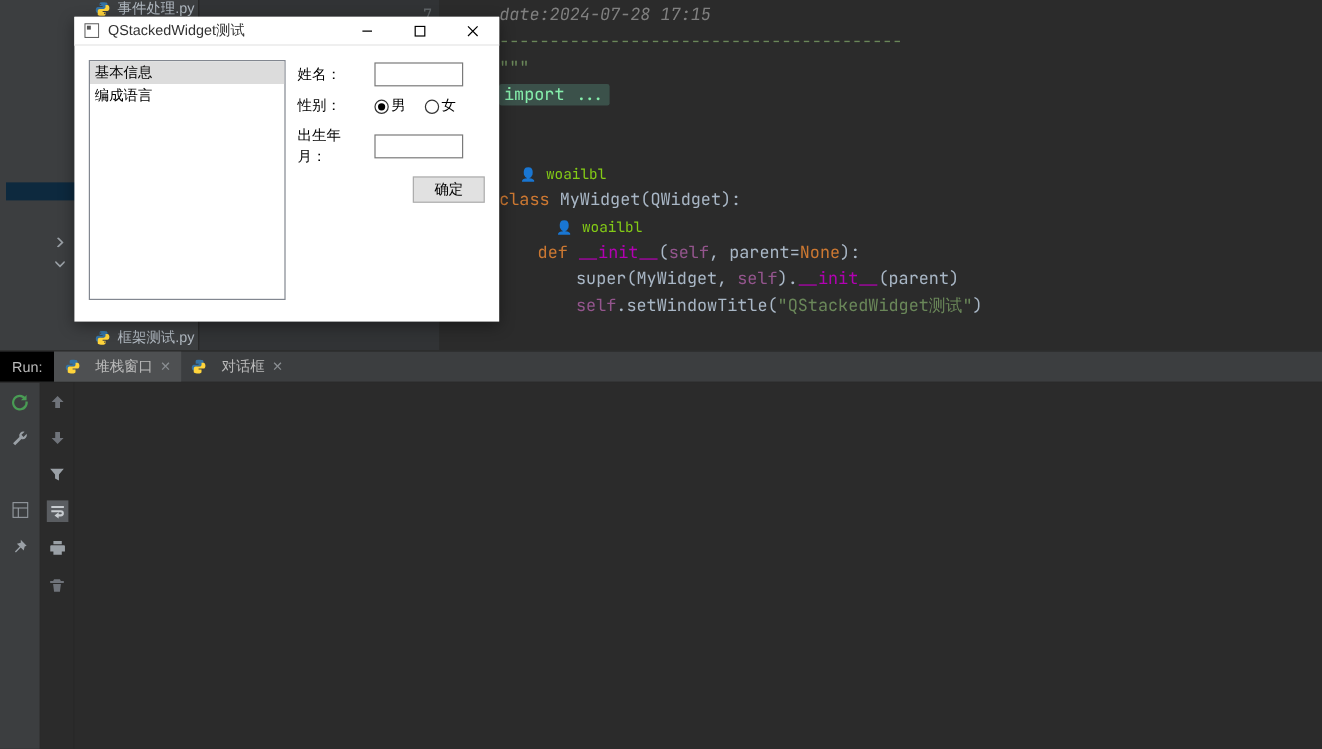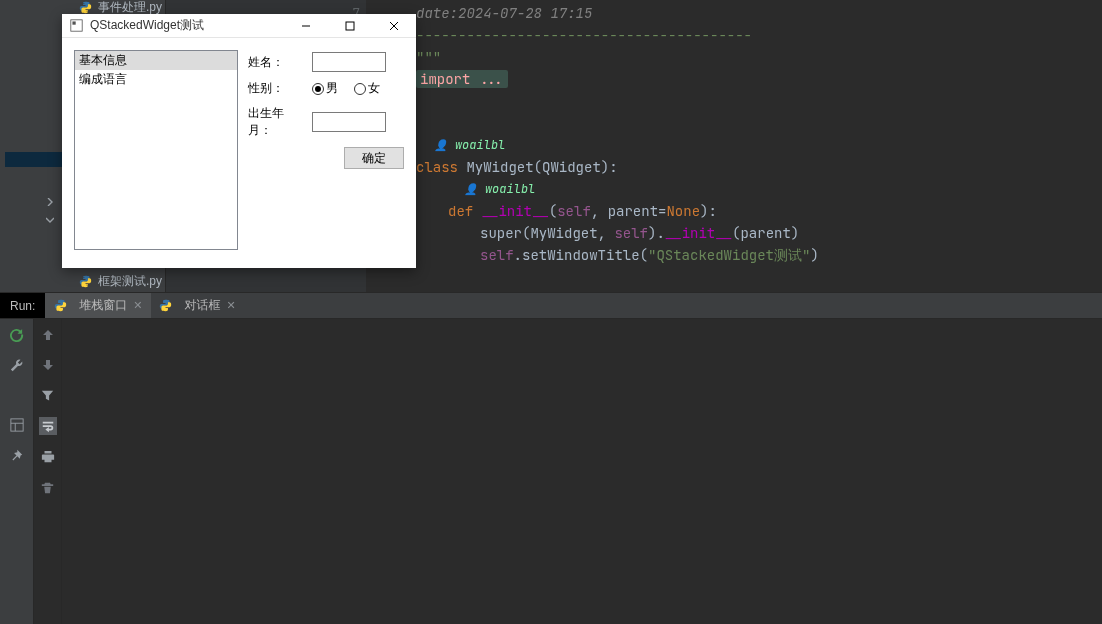--- a/index.html
+++ b/index.html
@@ -65,23 +65,23 @@
   .c-comment { color: #808080; font-style: italic; }
   .c-str { color: #6a8759; }
   .c-kw { color: #cc7832; }
   .c-cls { color: #a9b7c6; }
   .c-magic { color: #b200b2; }
   .c-self { color: #94558d; }
   .c-param { color: #a9b7c6; }
   .c-builtin { color: #cc7832; }
   .c-id { color: #a9b7c6; }
   .fold-label {
-    background: #3b514a; color: #fca5a5; padding: 0 4px; border-radius: 2px;
-  }
-  .author-tag { color: #86efac; font-size: 12px; font-style: italic; }
+    background: #3b514a; color: #86efac; padding: 0 4px; border-radius: 2px;
+  }
+  .author-tag { color: #84cc16; font-size: 12px; }
   .author-tag .ico { font-size:11px; }
   
   .tool-tabs {
     position: absolute; left: 0; top: 292px; right: 0; height: 27px;
     background: #3c3e40; border-top: 1px solid #282828; border-bottom: 1px solid #282828;
     display: flex; align-items: stretch;
   }
   .run-label {
     display:flex; align-items:center; padding: 0 10px; color: #bbbbbb;
     background: #000000;

